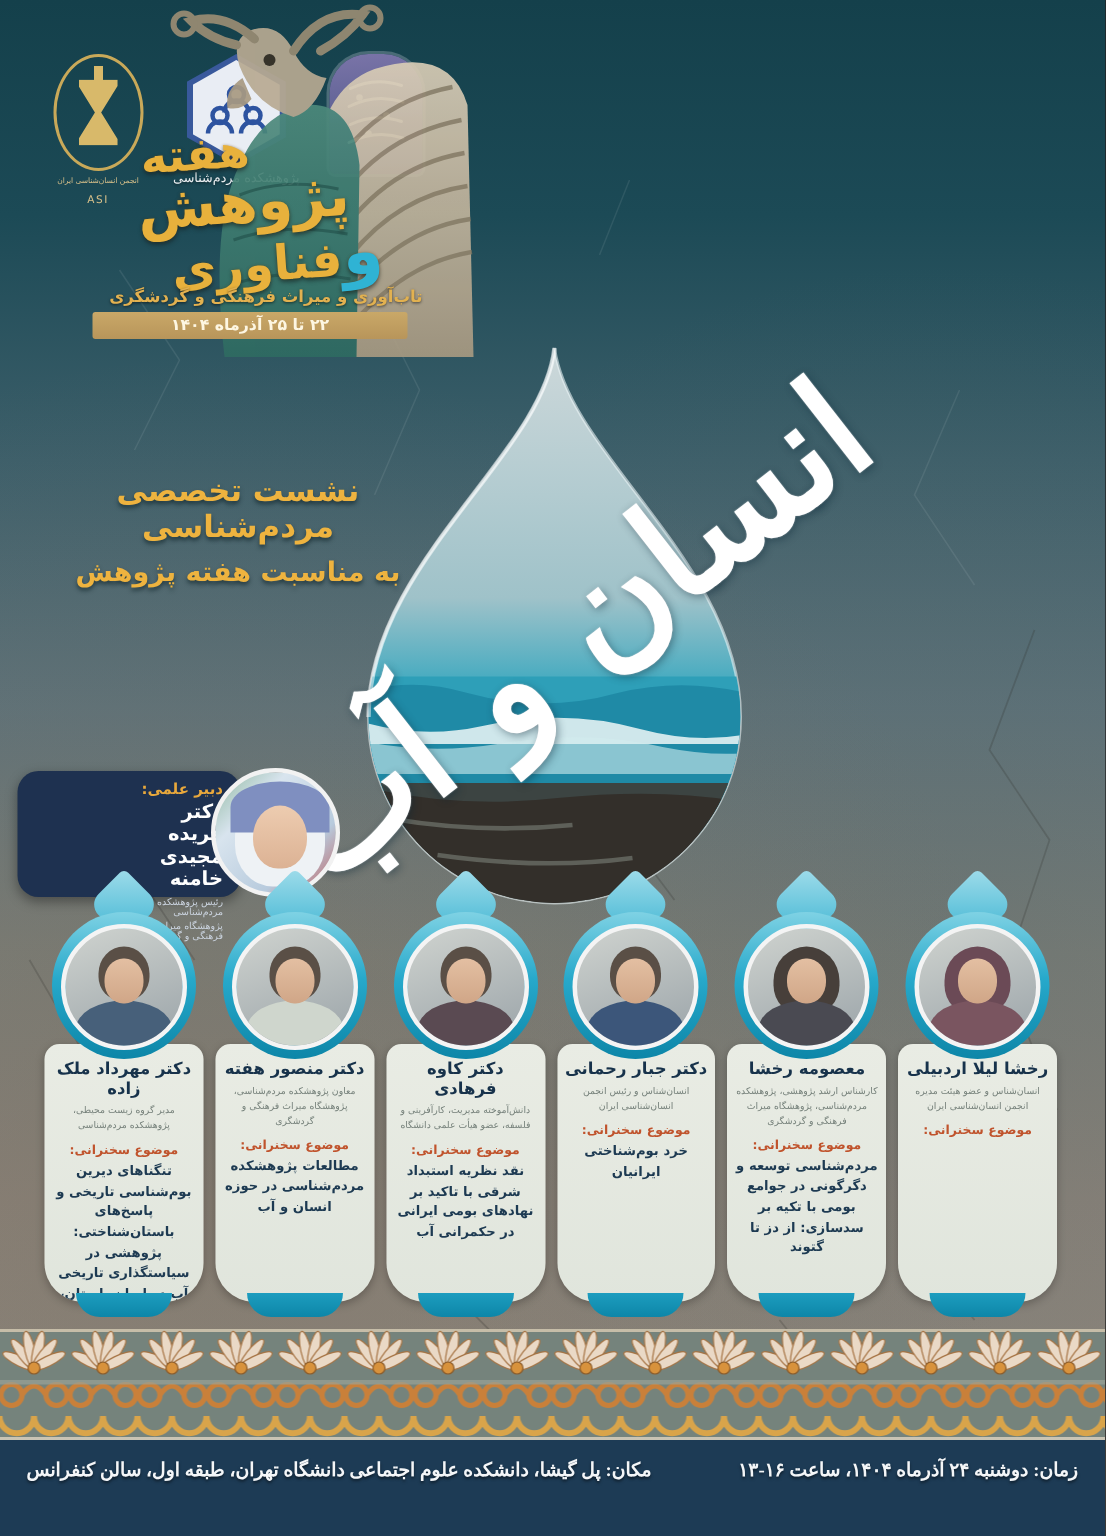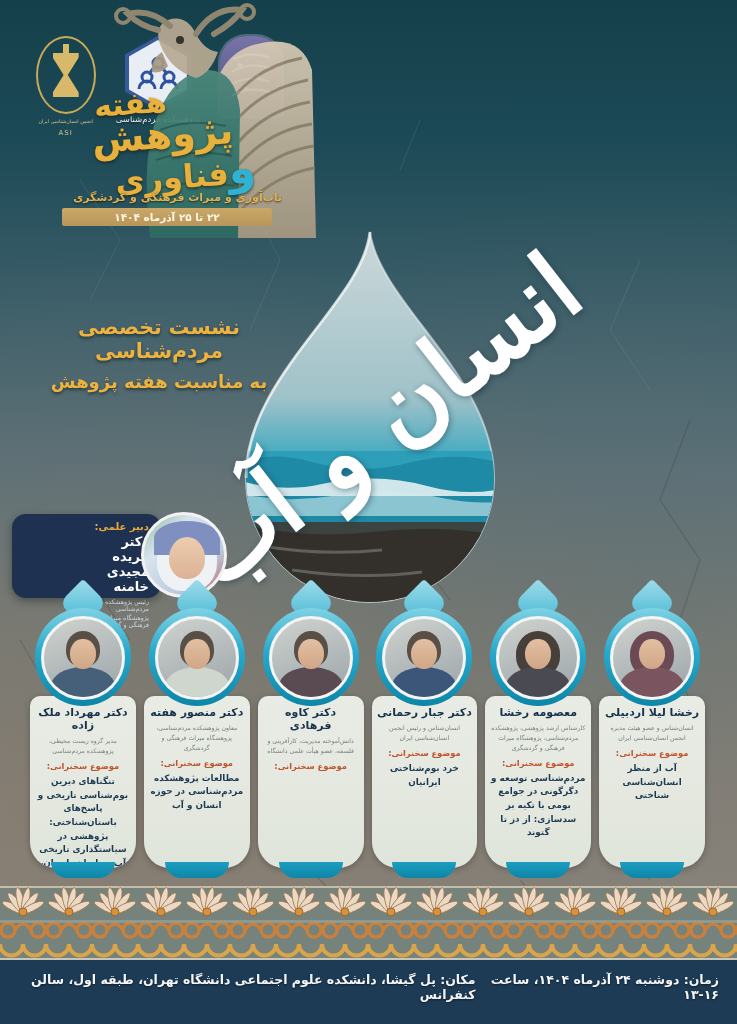--- a/index.html
+++ b/index.html
@@ -85,21 +85,21 @@
   .card-body{ width:100%; height:172px; margin-top:-10px; background:linear-gradient(180deg,#e9ece4,#e0e5dc); border-radius:10px 10px 26px 26px; padding:10px 5px 6px; text-align:center; overflow:hidden; box-shadow:0 2px 6px rgba(0,0,0,.25); }
   .sp-name{ font-size:11px; font-weight:bold; color:#17324b; }
   .sp-affil{ font-size:6.2px; color:#75807a; line-height:1.6; margin-top:4px; min-height:20px;}
   .sp-topic-label{ font-size:8.3px; font-weight:bold; color:#c0532c; margin-top:5px; }
   .sp-topic{ font-size:8.8px; font-weight:bold; color:#1d3a52; line-height:1.55; margin-top:4px; }
   .card-tail{ width:64px; height:16px; margin-top:-6px; background:linear-gradient(180deg,#1d9dbf,#0d86a8); border-radius:0 0 32px 32px; }
 
   
   .frieze{ position:absolute; left:0; right:0; top:886px; height:72px; }
   .footer{ position:absolute; left:0; right:0; bottom:0; height:66px; background:linear-gradient(180deg,#24455f,#1b3ketch650 100%); background:#1d3b55; border-top:2px solid #c9c4b4; display:flex; align-items:flex-start; justify-content:space-between; padding:12px 18px 0; }
-  .footer .f{ font-size:12.5px; font-weight:bold; color:#f4f6f8; text-shadow:0 1px 2px rgba(0,0,0,.5); }
+  .footer .f{ font-size:12.5px; font-weight:bold; color:#f4f6f8; text-shadow:0 1px 2px rgba(0,0,0,.5);font-family:Liberation Serif, serif; }
 </style>
 </head>
 <body>
 
 <div class="poster">
 
   <svg class="cracks" width="737" height="1024" viewBox="0 0 737 1024">
     <g fill="none" stroke="#2c2c28" stroke-opacity="0.22" stroke-width="1.2">
       <path d="M20 640 L55 700 L40 770 L80 850"></path>
       <path d="M690 420 L660 500 L700 560 L670 650 L705 740"></path>
@@ -251,21 +251,20 @@
         <div class="spike"></div>
           <div class="bulb"></div>
         <div class="avatar av6">
             <div class="torso"></div>
           </div>
       </div>
       <div class="card-body">
         <div class="sp-name">رخشا لیلا اردبیلی</div>
         <div class="sp-affil">انسان‌شناس و عضو هیئت مدیره انجمن انسان‌شناسی ایران</div>
         <div class="sp-topic-label">موضوع سخنرانی:</div>
-        <div class="sp-topic">آب از منظر انسان‌شناسی شناختی</div>
       </div>
       <div class="card-tail"></div>
     </div>
 
     <div class="speaker">
       <div class="drop-head">
         <div class="spike"></div>
           <div class="bulb"></div>
         <div class="avatar av5">
             <div class="torso"></div>
@@ -302,20 +301,21 @@
         <div class="spike"></div>
           <div class="bulb"></div>
         <div class="avatar av3">
             <div class="torso"></div>
           </div>
       </div>
       <div class="card-body">
         <div class="sp-name">دکتر کاوه فرهادی</div>
         <div class="sp-affil">دانش‌آموخته مدیریت، کارآفرینی و فلسفه، عضو هیأت علمی دانشگاه</div>
         <div class="sp-topic-label">موضوع سخنرانی:</div>
+        <div class="sp-topic">نقد نظریه استبداد شرقی با تاکید بر نهادهای بومی ایرانی در حکمرانی آب</div>
       </div>
       <div class="card-tail"></div>
     </div>
 
     <div class="speaker">
       <div class="drop-head">
         <div class="spike"></div>
           <div class="bulb"></div>
         <div class="avatar av2">
             <div class="torso"></div>

